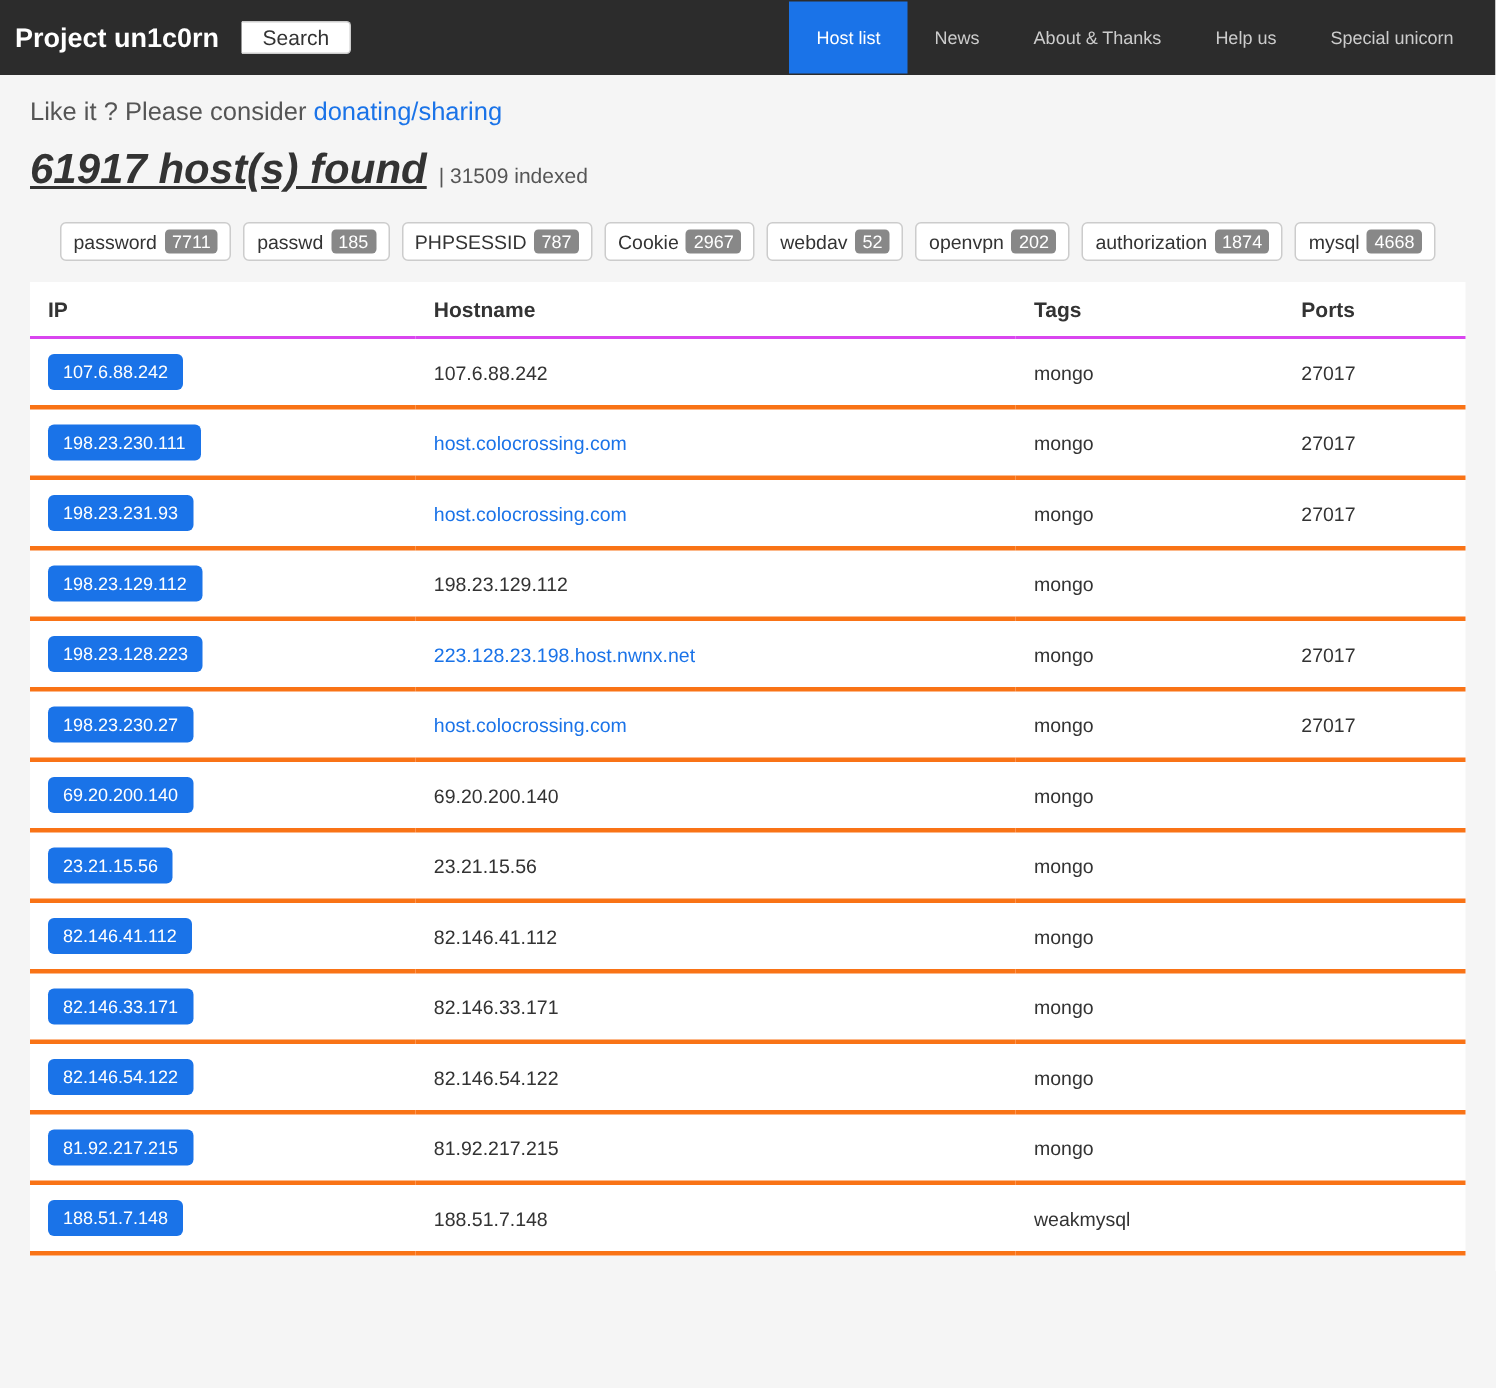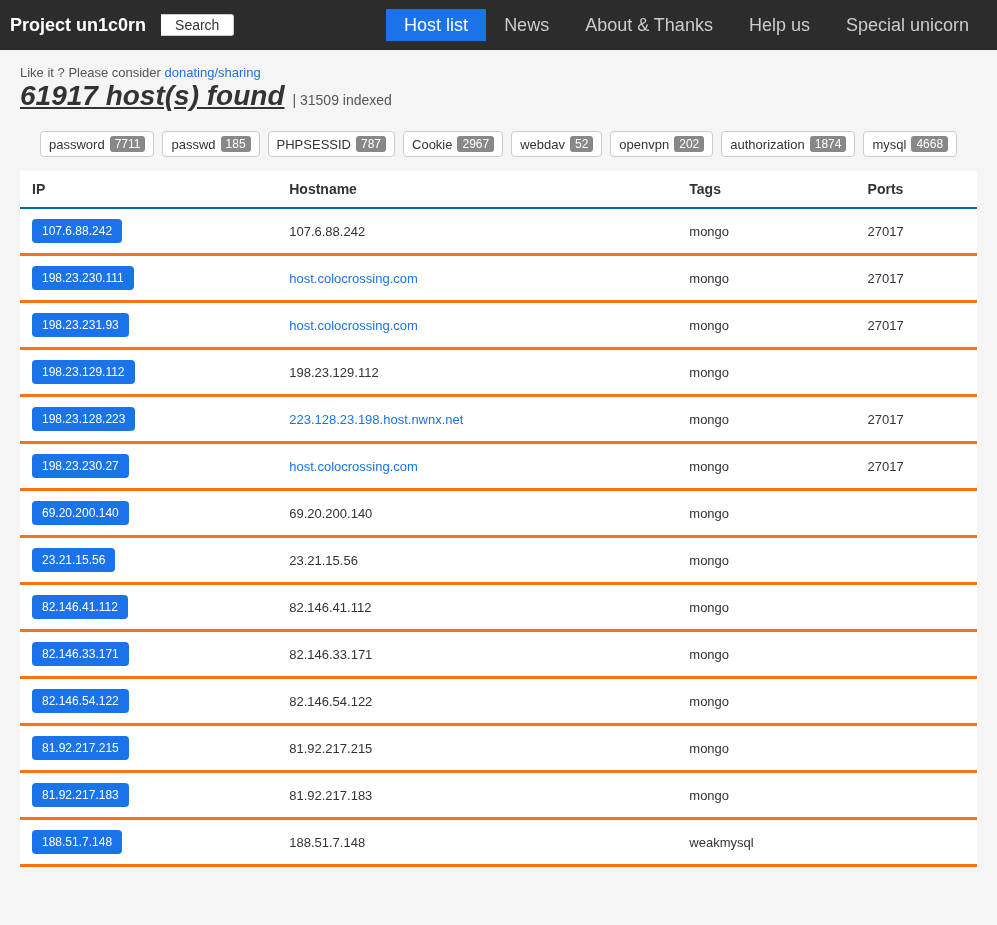--- a/index.html
+++ b/index.html
@@ -45,39 +45,39 @@
       color: #333;
     }
     .nav-links {
       display: flex;
       align-items: center;
     }
     .nav-link {
       color: #ccc;
       text-decoration: none;
       padding: 0 18px;
-      height: 32px;
-      display: flex;
-      align-items: center;
-      font-size: 18px;
+      height: 48px;
+      display: flex;
+      align-items: center;
+      font-size: 12px;
       cursor: pointer;
     }
     .nav-link.active {
       background: #1a73e8;
       color: #fff;
     }
 
     
     .content {
       padding: 15px 20px;
     }
     .donate-bar {
-      font-size: 13px;
+      font-size: 17px;
       color: #555;
-      margin-bottom: 0;
+      margin-bottom: 12px;
     }
     .donate-bar a {
       color: #1a73e8;
       text-decoration: none;
     }
 
     .page-title {
       font-size: 28px;
       font-style: italic;
       font-weight: bold;
@@ -122,21 +122,21 @@
 
     
     .host-table {
       width: 100%;
       border-collapse: collapse;
       background: #fff;
     }
     .host-table th {
       text-align: left;
       padding: 10px 12px;
-      border-bottom: 2px solid #0369a1;
+      border-bottom: 2px solid #d946ef;
       color: #333;
       font-size: 14px;
       font-weight: bold;
     }
     .host-table td {
       padding: 10px 12px;
       border-bottom: 3px solid #f97316;
       font-size: 13px;
       color: #333;
     }
@@ -301,26 +301,20 @@
           <td>mongo</td>
           <td></td>
         </tr>
         <tr>
           <td><button class="ip-button">81.92.217.215</button></td>
           <td>81.92.217.215</td>
           <td>mongo</td>
           <td></td>
         </tr>
         <tr>
-          <td><button class="ip-button">81.92.217.183</button></td>
-          <td>81.92.217.183</td>
-          <td>mongo</td>
-          <td></td>
-        </tr>
-        <tr>
           <td><button class="ip-button">188.51.7.148</button></td>
           <td>188.51.7.148</td>
           <td>weakmysql</td>
           <td></td>
         </tr>
       </tbody>
   </table>
 </div>
 
 </body></html>

